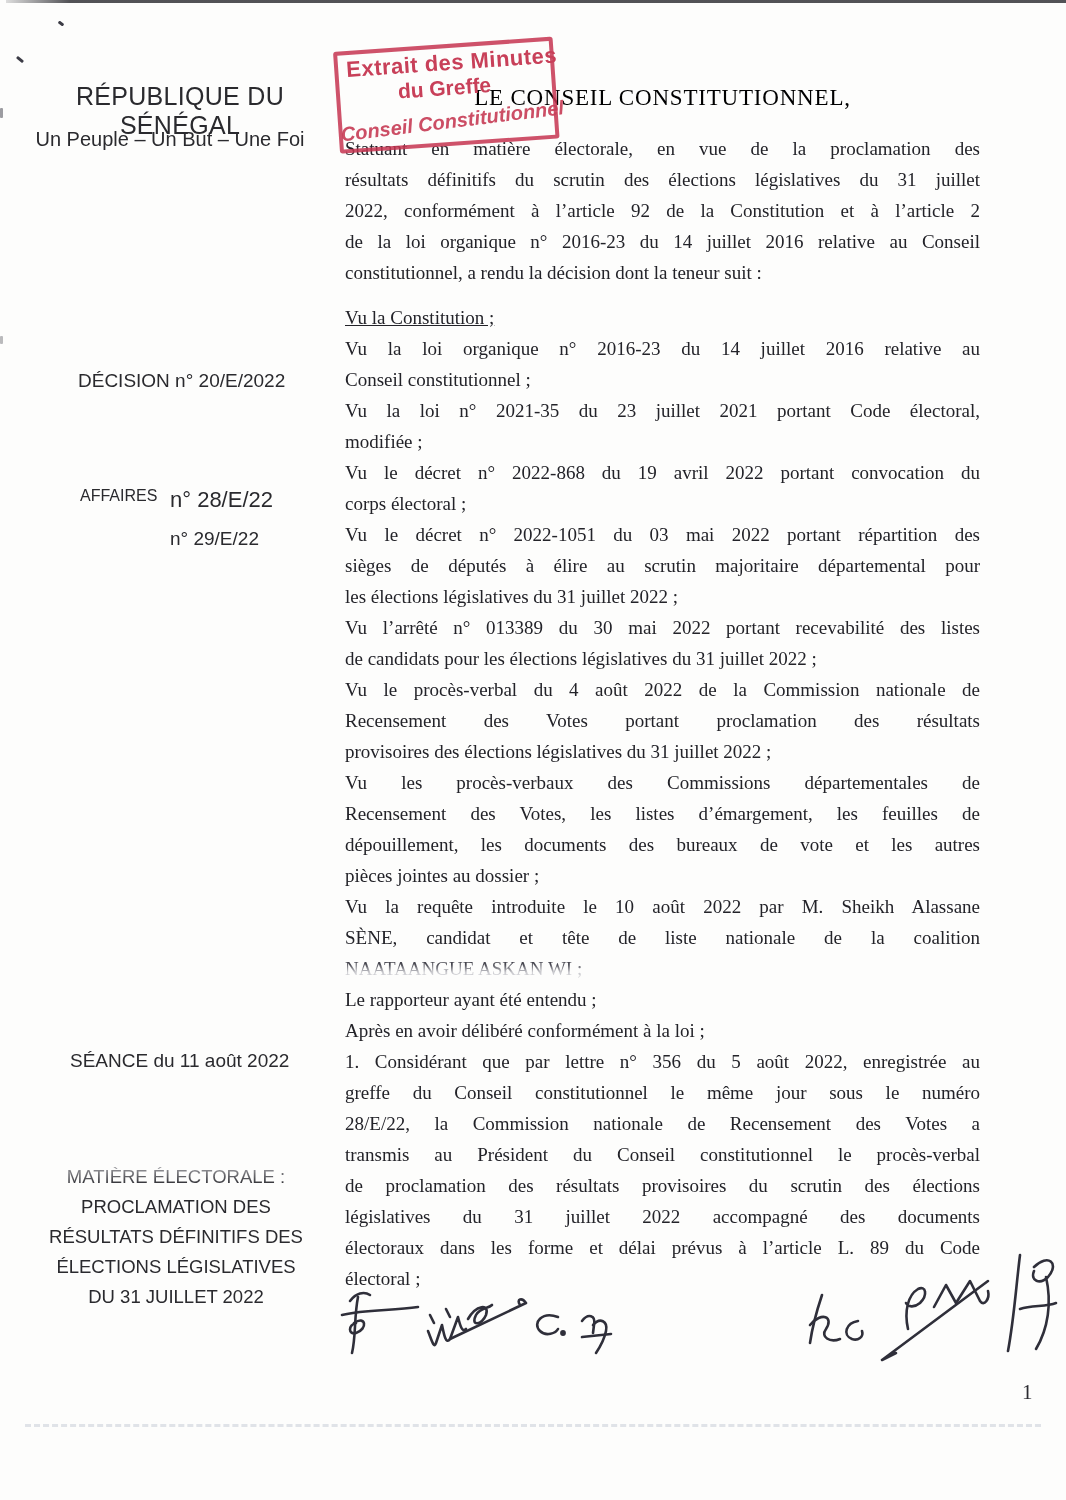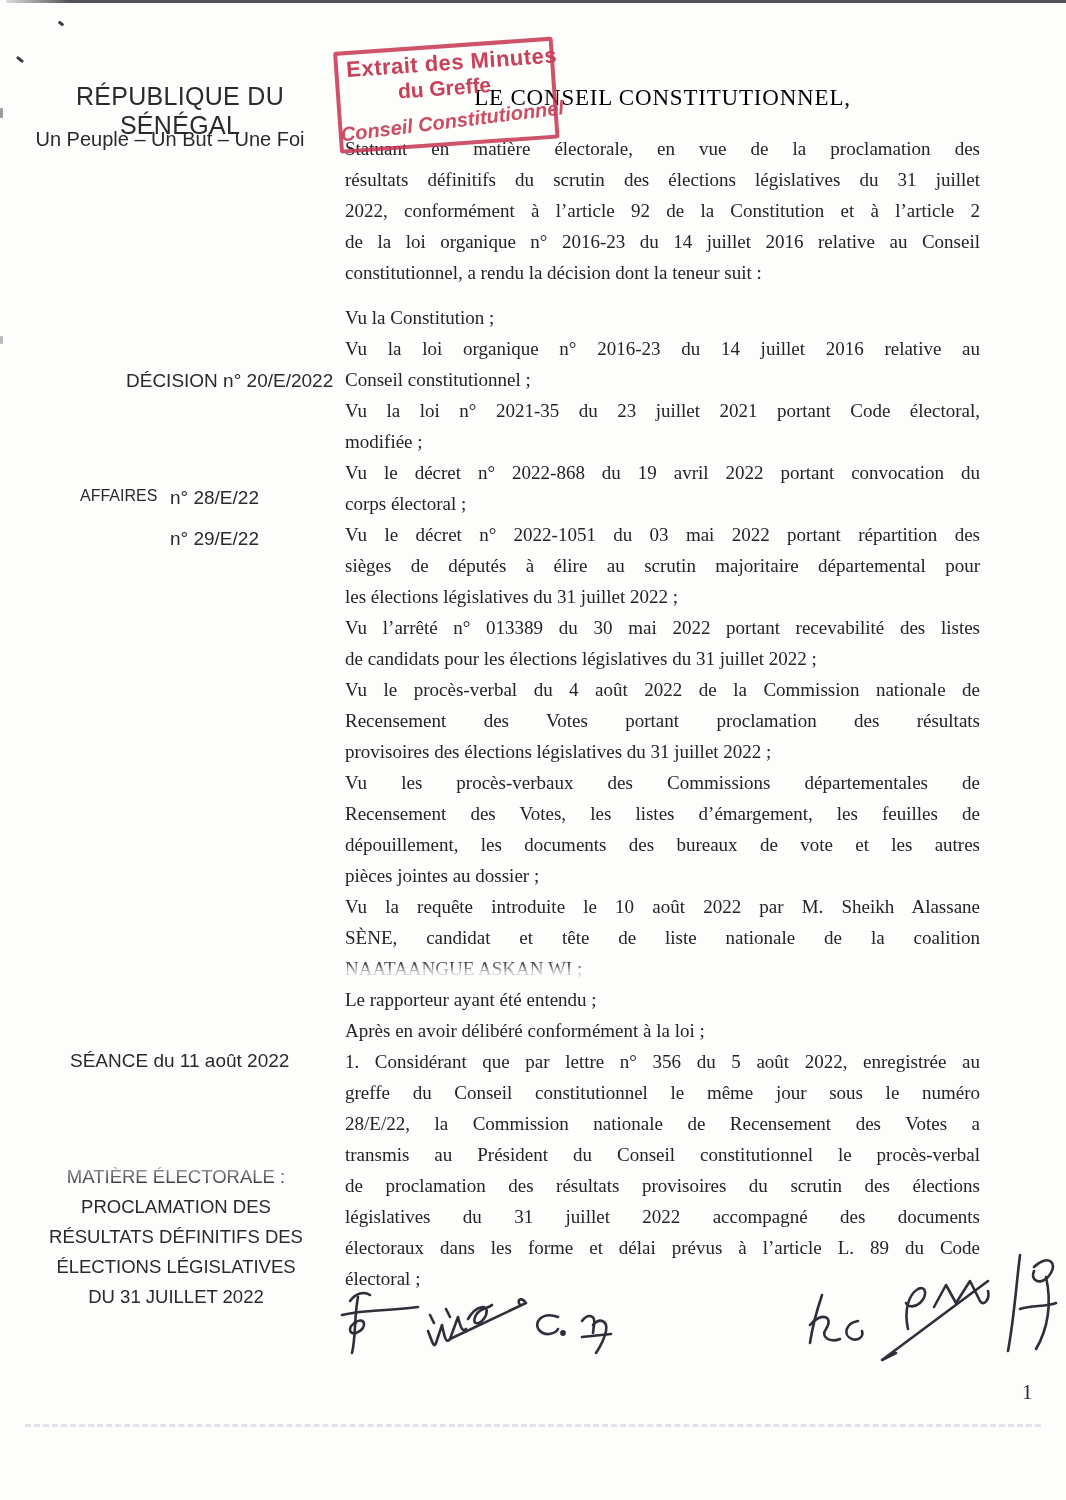--- a/index.html
+++ b/index.html
@@ -15,23 +15,23 @@
   .speck1 { left:58px; top:22px; width:6px; height:3px; transform:rotate(35deg); }
   .speck2 { left:16px; top:58px; width:8px; height:3px; transform:rotate(40deg); }
   .speck3 { left:0; top:108px; width:3px; height:10px; opacity:.5; }
   .speck4 { left:0; top:336px; width:3px; height:8px; opacity:.35; }
   .bottom-dash { position:absolute; top:1424px; left:25px; width:1016px;
     border-top:3px dashed rgba(195,202,212,0.5); }
   
   .side { position:absolute; font-family:"Liberation Sans", sans-serif; color:#2a2a2e; }
   .republic { left:40px; top:82px; width:280px; text-align:center; font-size:25px; letter-spacing:.3px; }
   .motto    { left:30px; top:128px; width:280px; text-align:center; font-size:20px; }
-  .decision { left:78px; top:370px; font-size:19px;margin-left:48px; }
+  .decision { left:78px; top:370px; font-size:19px; }
   .aff-label{ left:80px; top:487px; font-size:16px; }
-  .aff-n1   { left:170px; top:487px; font-size:19px; }
+  .aff-n1   { left:170px; top:487px; font-size:22px; }
   .aff-n2   { left:170px; top:528px; font-size:19px; }
   .seance   { left:70px; top:1050px; font-size:19px; }
   .matiere  { left:40px; top:1162px; width:272px; text-align:center; font-size:18.5px; }
   .matiere div { height:30px; line-height:30px;text-align:center; }
   .fade-top {
     background:linear-gradient(to bottom, rgba(110,110,120,0.45), #2e2e33 75%);
     -webkit-background-clip:text; background-clip:text; color:transparent;
   }
   
   .stamp { position:absolute; left:333px; top:52px; width:212px; height:94px;
@@ -90,21 +90,21 @@
 
   <div class="heading">LE CONSEIL CONSTITUTIONNEL,</div>
   <div class="bodycol">
       <div class="para">
         <div class="line just">Statuant en matière électorale, en vue de la proclamation des</div>
         <div class="line just">résultats définitifs du scrutin des élections législatives du 31 juillet</div>
         <div class="line just">2022, conformément à l’article 92 de la Constitution et à l’article 2</div>
         <div class="line just">de la loi organique n° 2016-23 du 14 juillet 2016 relative au Conseil</div>
         <div class="line">constitutionnel, a rendu la décision dont la teneur suit :</div>
       </div>
-      <div class="para" style="margin-top: 14px;">
+      <div class="para" style="margin-top: 14px; text-decoration: underline;">
         <div class="line">Vu la Constitution ;</div>
       </div>
       <div class="para">
         <div class="line just">Vu la loi organique n° 2016-23 du 14 juillet 2016 relative au</div>
         <div class="line">Conseil constitutionnel ;</div>
       </div>
       <div class="para">
         <div class="line just">Vu la loi n° 2021-35 du 23 juillet 2021 portant Code électoral,</div>
         <div class="line">modifiée ;</div>
       </div>

